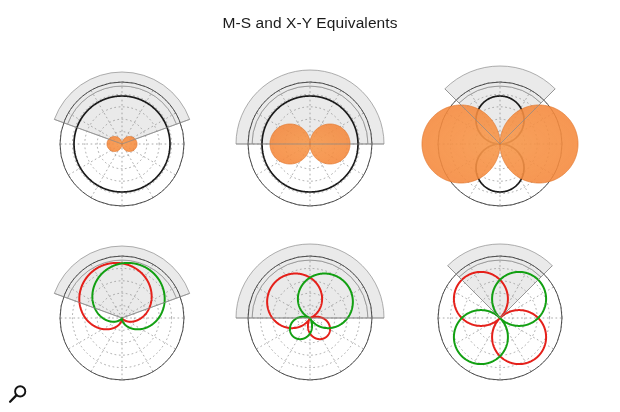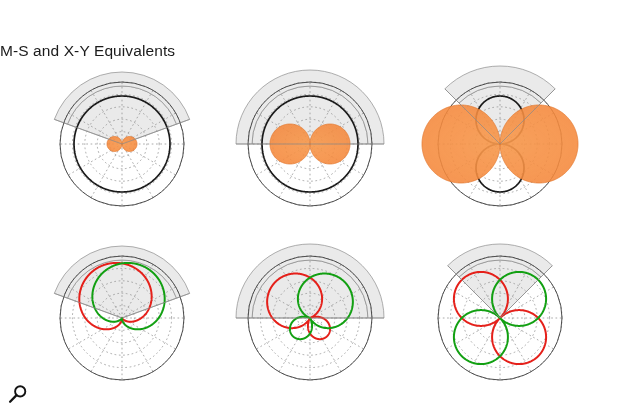--- a/index.html
+++ b/index.html
@@ -12,27 +12,26 @@
     height: 412px;
     position: relative;
     overflow: hidden;
     font-family: "Liberation Sans", sans-serif;
   }
   #figure-title {
     position: absolute;
     top: 14px;
     left: 0;
     width: 620px;
-    text-align: left;
+    text-align: center;
     font-size: 15.5px;
     color: #1b1b1b;
     letter-spacing: 0.1px;
     font-weight: 400;
     white-space: nowrap;
-    margin-top: 28px;
   }
   #polar-grid-area {
     position: absolute;
     inset: 0;
     width: 620px;
     height: 412px;
   }
   svg.diagram-canvas {
     position: absolute;
     top: 0;

